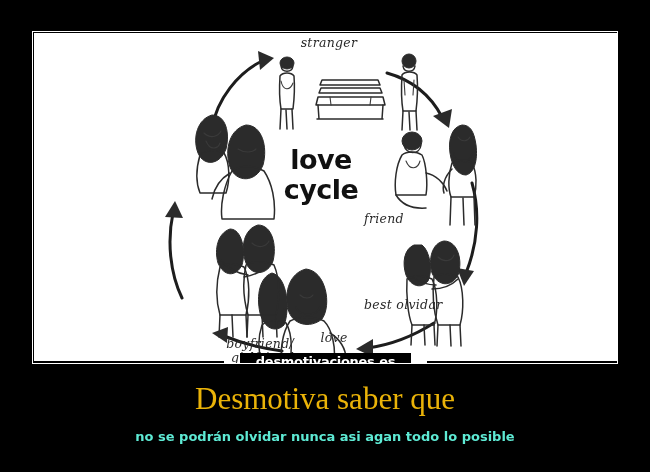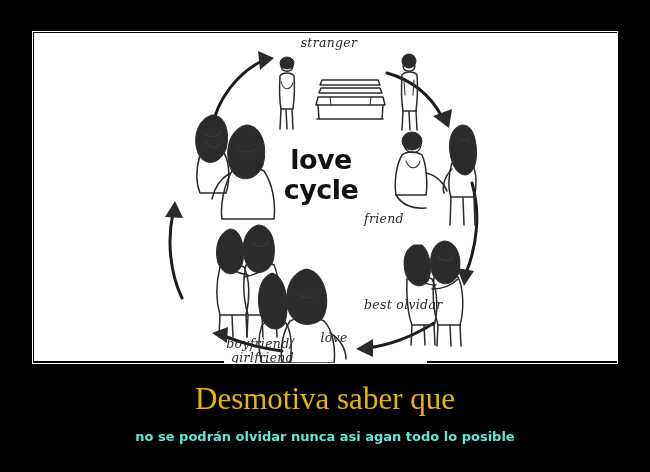--- a/index.html
+++ b/index.html
@@ -305,20 +305,21 @@
       <div class="stage-label lbl-stranger">stranger</div>
       <div class="stage-label lbl-friend">friend</div>
       <div class="stage-label lbl-bestfriend">best  olvidar</div>
       <div class="stage-label lbl-love">love</div>
       <div class="stage-label lbl-bfgf">boyfriend/
 girlfriend</div>
 
       <div class="watermark">
         <div class="wm-rule left"></div>
         <div class="wm-rule right"></div>
+        <div class="wm-plate">desmotivaciones.es</div>
       </div>
 
     </div>
   </div>
 
   <div class="caption-main">Desmotiva saber que</div>
   <div class="caption-sub">no se podrán olvidar nunca asi agan todo lo posible</div>
 
 </div>
 

